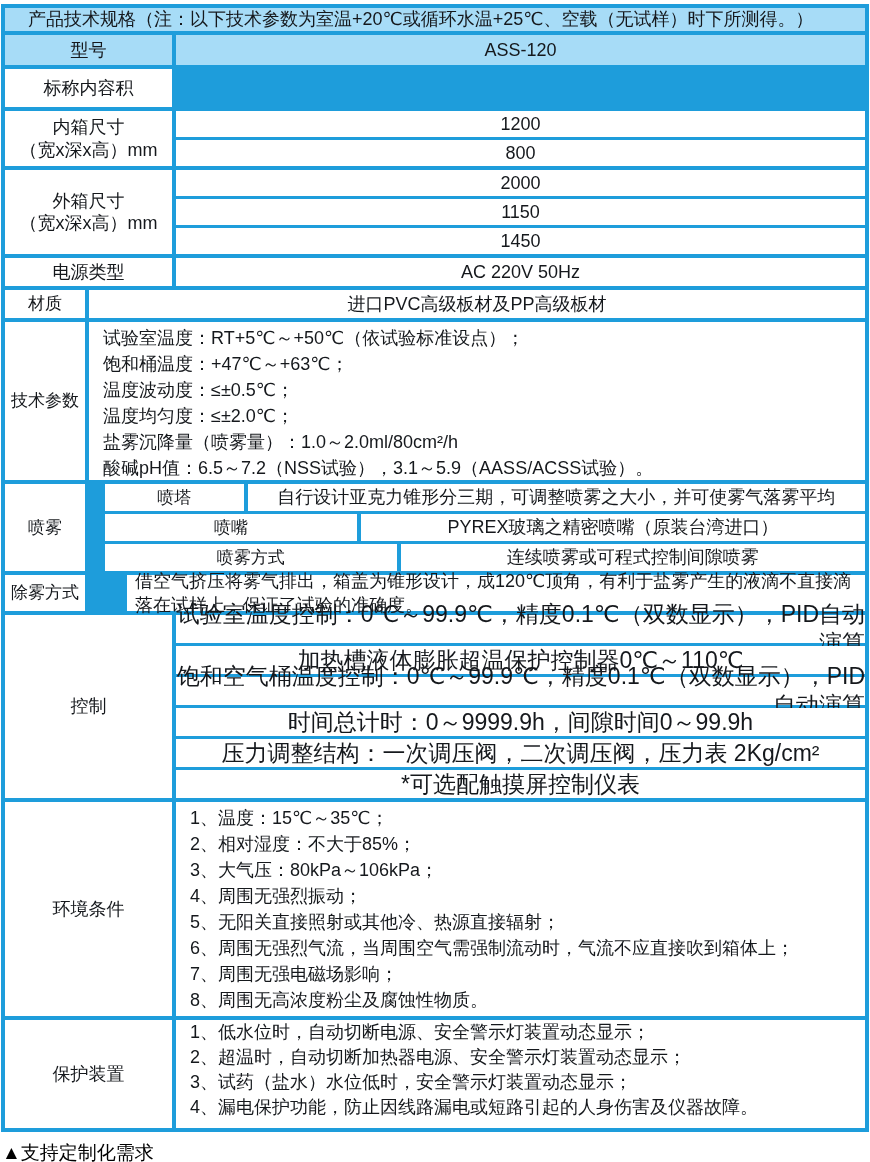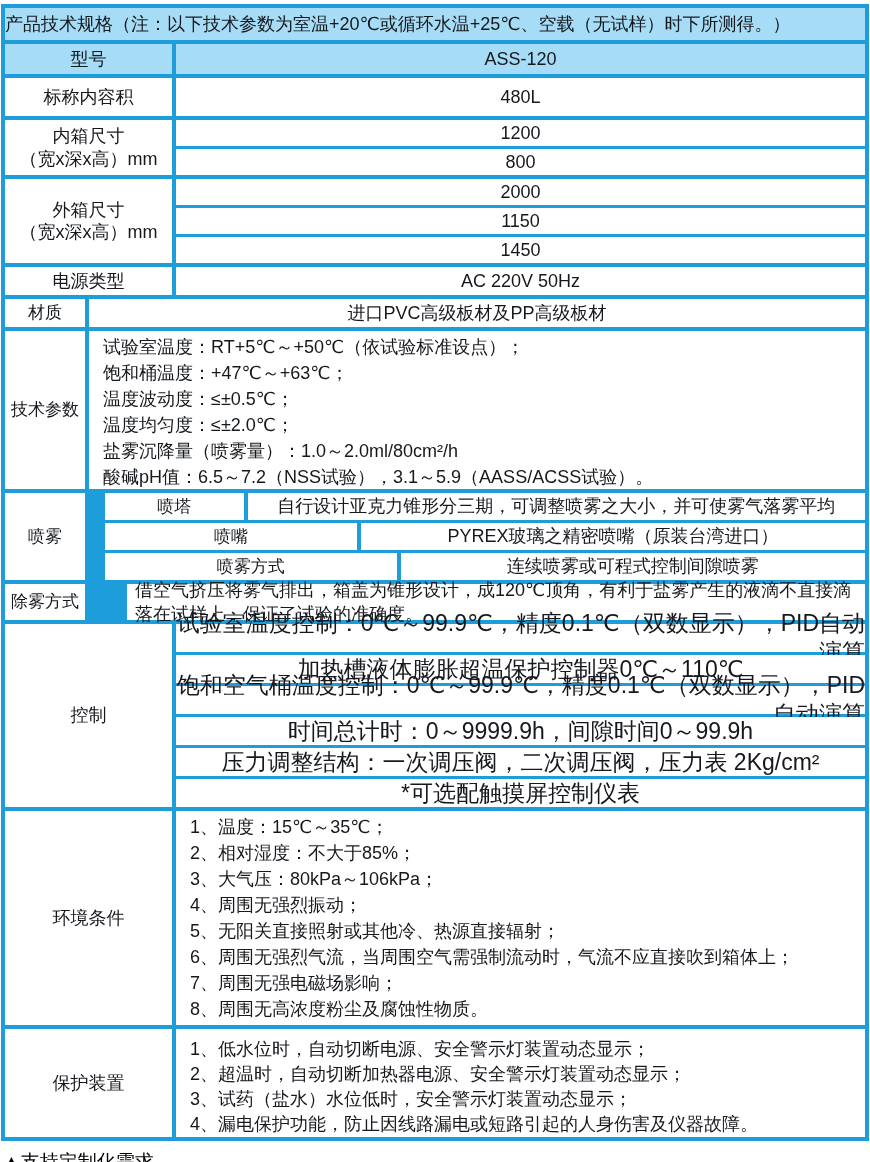--- a/index.html
+++ b/index.html
@@ -22,33 +22,33 @@
     font-size:18px;line-height:1.25;text-align:center;
     box-sizing:border-box;
   }
   .blue{background:#a7dcf7;}
   .grow{flex:1 1 auto;}
   .label-wide{width:167px;flex:0 0 167px;flex-direction:column;}
   .label-narrow{width:80px;flex:0 0 80px;font-size:17px;}
   .sub-label{width:79px;flex:0 0 79px;font-size:17px;margin-left:16px;}
   .vcol{display:flex;flex-direction:column;gap:3px;flex:1 1 auto;}
   .vcol .cell{flex:1 1 auto;}
-  .header-row{height:32px;justify-content:flex-start;padding-left:0;text-align:left;}
+  .header-row{height:23px;justify-content:flex-start;padding-left:23px;text-align:left;}
   .h30{height:30px;}  .h28{height:38px;}  .h26{height:28px;}
   .r26{height:26px;}  .r27{height:27px;}  .r22{height:28px;font-size:23px;text-align:right;}
   .tech{height:158px;align-items:flex-start;justify-content:flex-start;
         flex-direction:column;padding:3px 0 0 14px;text-align:left;}
   .tech .line{line-height:26px;white-space:nowrap;}
   .defog{height:36px;justify-content:flex-start;text-align:left;
          padding:0 6px 0 8px;line-height:24px;margin-left:38px;}
   .env{height:214px;align-items:flex-start;justify-content:flex-start;
        flex-direction:column;padding:3px 0 0 14px;text-align:left;}
   .env .line{line-height:26px;white-space:nowrap;}
   .prot{height:108px;align-items:flex-start;justify-content:flex-start;
-        flex-direction:column;padding:8px 0 0 14px;text-align:left;}
+        flex-direction:column;padding:0 0 0 14px;text-align:left;}
   .prot .line{line-height:25px;white-space:nowrap;}
   .footnote{
     margin:8px 0 0 2px;font-size:19px;color:#000;
   }
 </style>
 </head>
 <body>
 
 <div class="spec-table">
 
@@ -56,21 +56,20 @@
     <div class="cell blue grow header-row">产品技术规格（注：以下技术参数为室温+20℃或循环水温+25℃、空载（无试样）时下所测得。）</div>
   </div>
 
   <div class="section">
     <div class="cell blue label-wide h30">型号</div>
     <div class="cell blue grow h30">ASS-120</div>
   </div>
 
   <div class="section">
     <div class="cell label-wide h28">标称内容积</div>
-    <div class="cell grow h28">480L</div>
   </div>
 
   <div class="section">
     <div class="cell label-wide">
       <span>内箱尺寸</span>
       <span>（宽x深x高）mm</span>
     </div>
     <div class="vcol">
       <div class="cell r26">1200</div>
       <div class="cell r26">800</div>

